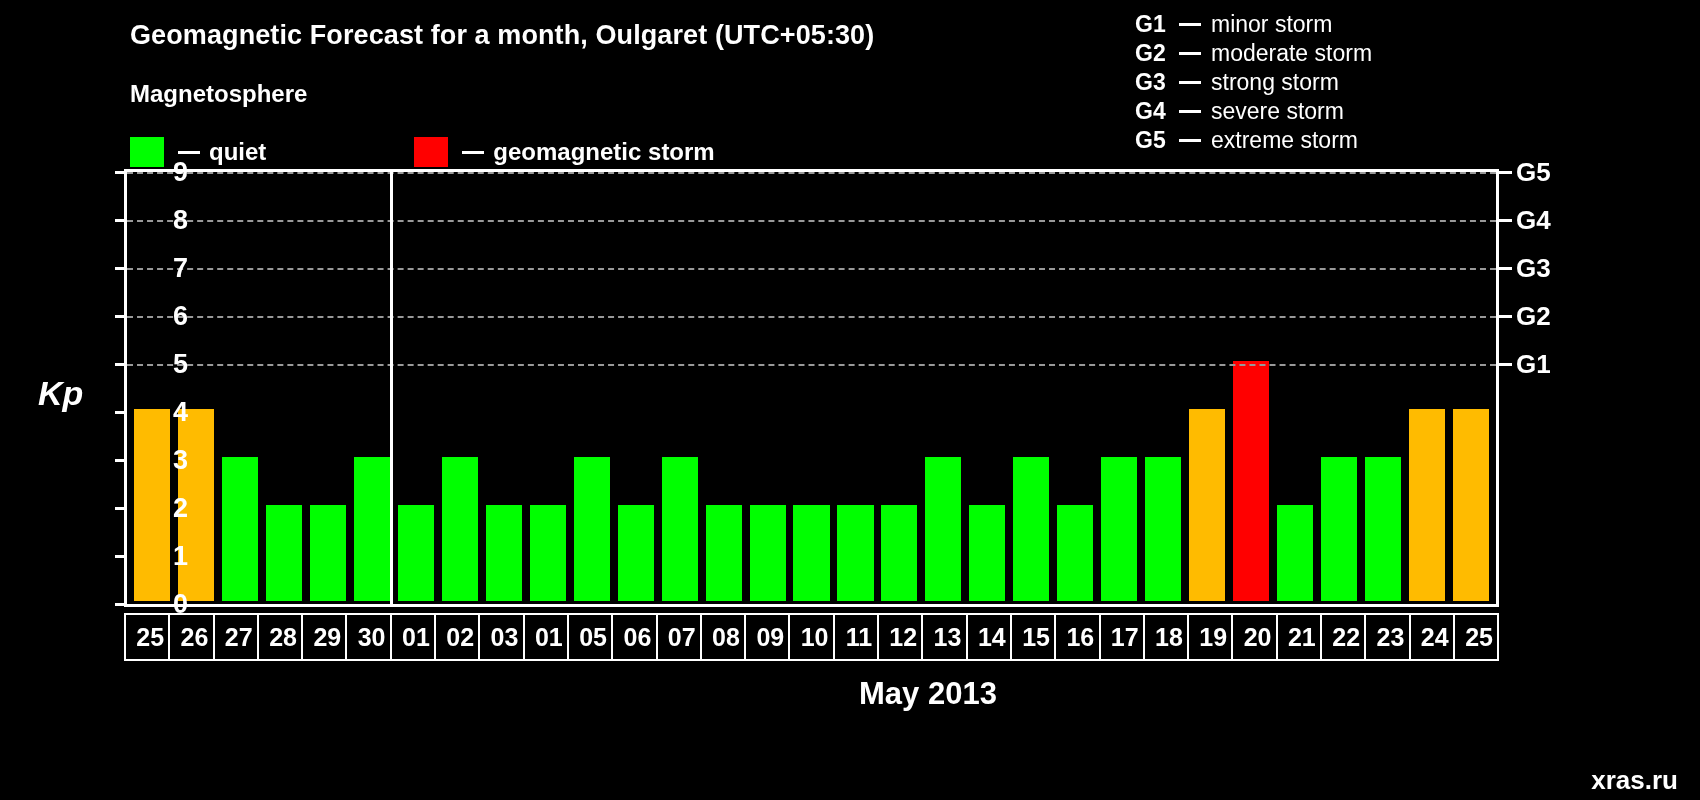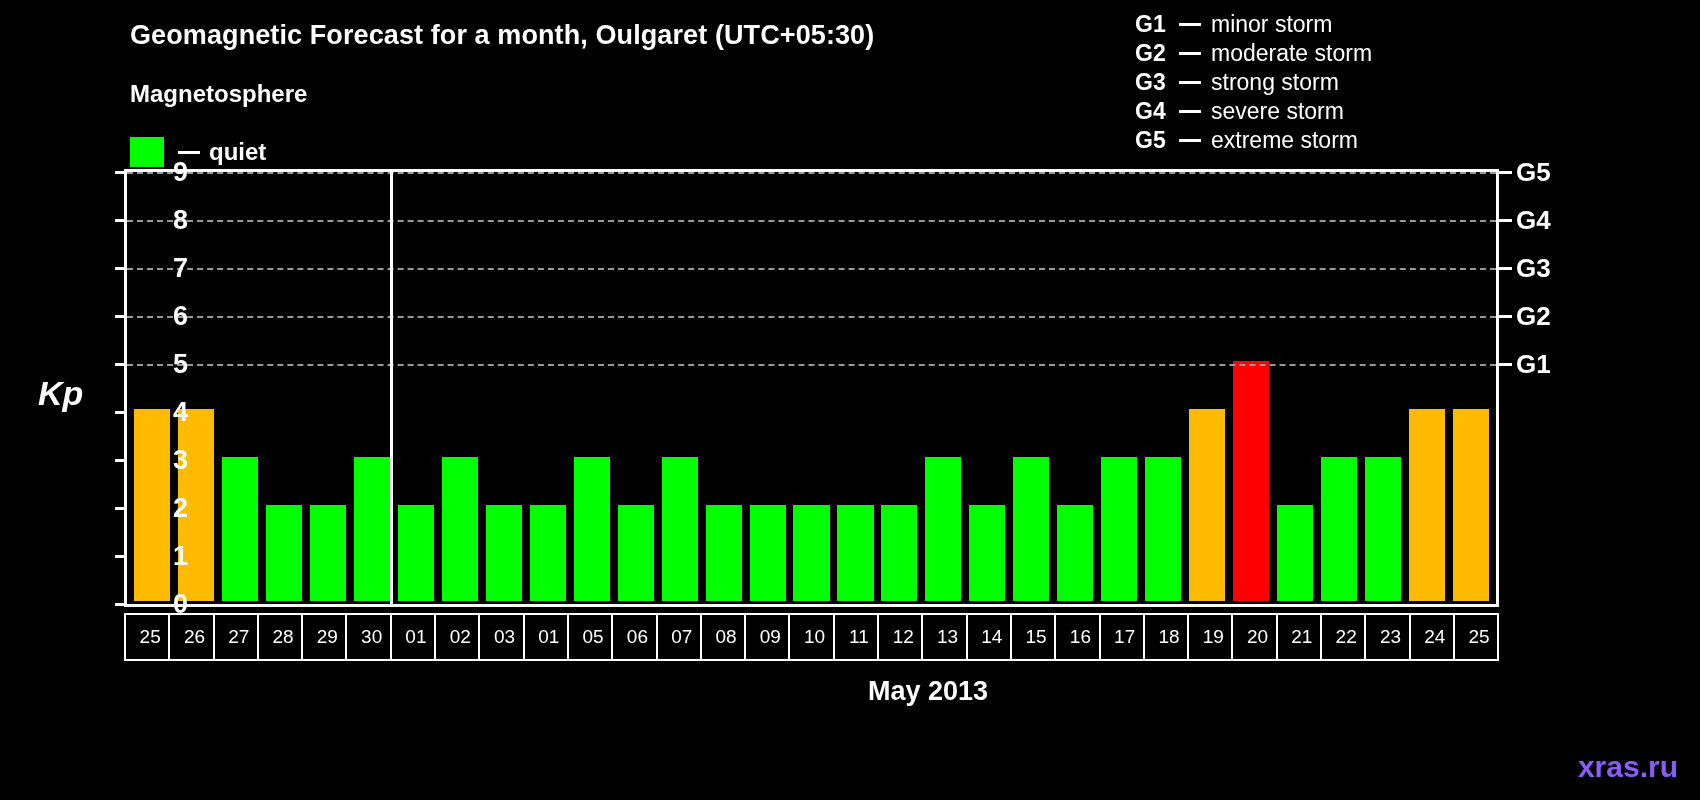--- a/index.html
+++ b/index.html
@@ -37,41 +37,46 @@
   .ytick{position:absolute;right:1512px;font-size:27px;font-weight:bold;text-align:right;width:60px;transform:translateY(-50%);}
   .ymark{position:absolute;width:11px;height:3px;background:#fff;}
   #kp-label{position:absolute;left:38px;top:374px;font-size:34px;font-weight:bold;font-style:italic;}
 
   
   .gtick{position:absolute;left:1516px;font-size:26px;font-weight:bold;transform:translateY(-50%);}
   .gmark{position:absolute;left:1499px;width:13px;height:3px;background:#fff;}
 
   
   #xlabels{position:absolute;left:124px;top:613px;width:1375px;height:48px;display:flex;border:2px solid #fff;box-sizing:border-box;}
-  .xcell{flex:1 1 0;display:flex;align-items:center;justify-content:center;font-size:19px;font-weight:normal;border-right:2px solid #fff;box-sizing:border-box;margin-left:6px;}
+  .xcell{flex:1 1 0;display:flex;align-items:center;justify-content:center;font-size:25px;font-weight:bold;border-right:2px solid #fff;box-sizing:border-box;margin-left:6px;}
   .xcell:last-child{border-right:none;}
 
-  #month{position:absolute;left:0;right:0;top:676px;text-align:center;font-size:27px;font-weight:bold;padding-left:20px;}
+  #month{position:absolute;left:0;right:0;top:676px;text-align:center;font-size:31px;font-weight:bold;padding-left:20px;}
   #month span{position:relative;left:68px;}
-  #watermark{position:absolute;right:22px;bottom:16px;font-size:30px;color:#8b5cf6;font-weight:bold;}
+  #watermark{position:absolute;right:22px;bottom:4px;font-size:26px;color:#ffffff;font-weight:bold;}
 </style>
 </head>
 <body>
 
 <div id="title">Geomagnetic Forecast for a month, Oulgaret (UTC+05:30)</div>
 <div id="mag-label">Magnetosphere</div>
 
 <div id="legend">
     <div class="lg-item">
       <span class="lg-swatch" style="background: rgb(0, 255, 0);"></span>
       <span class="lg-dash"></span>
       <span class="lg-text">quiet</span>
     </div>
     <span class="lg-gap1"></span>
     <span class="lg-gap2"></span>
+    <div class="lg-item">
+      <span class="lg-swatch" style="background: rgb(255, 0, 0);"></span>
+      <span class="lg-dash"></span>
+      <span class="lg-text">geomagnetic storm</span>
+    </div>
   </div>
 
 <div id="gscale">
     <div class="gs-row">
       <span class="gs-code">G1</span>
       <span class="gs-dash"></span>
       <span class="gs-text">minor storm</span>
     </div>
     <div class="gs-row">
       <span class="gs-code">G2</span>

